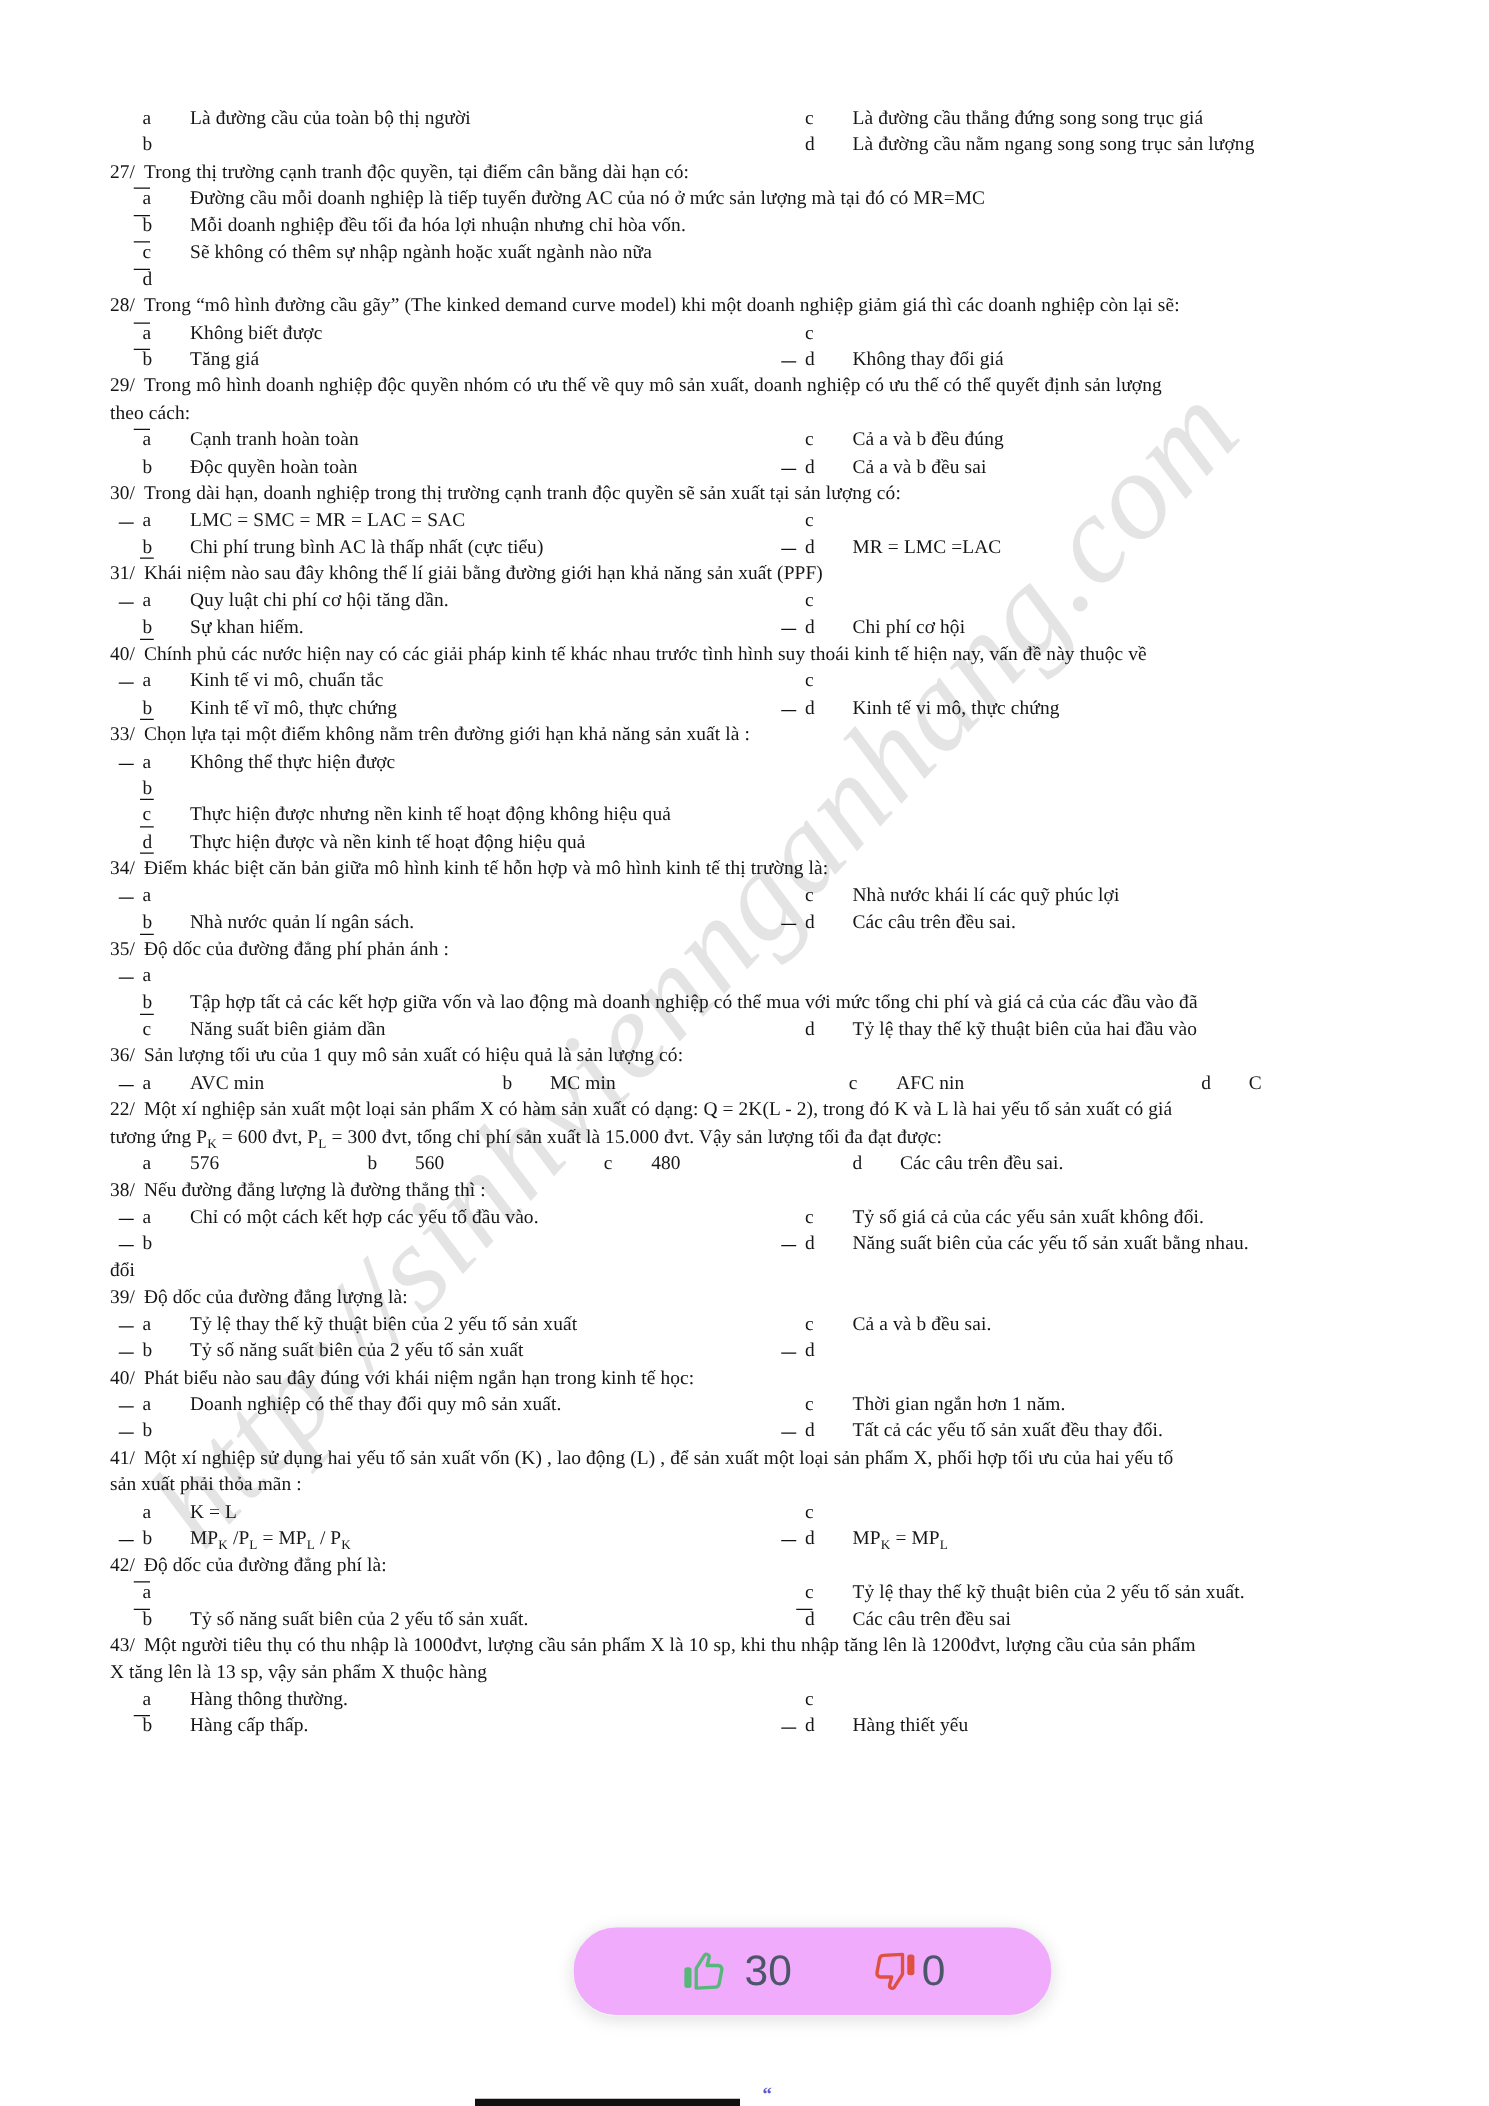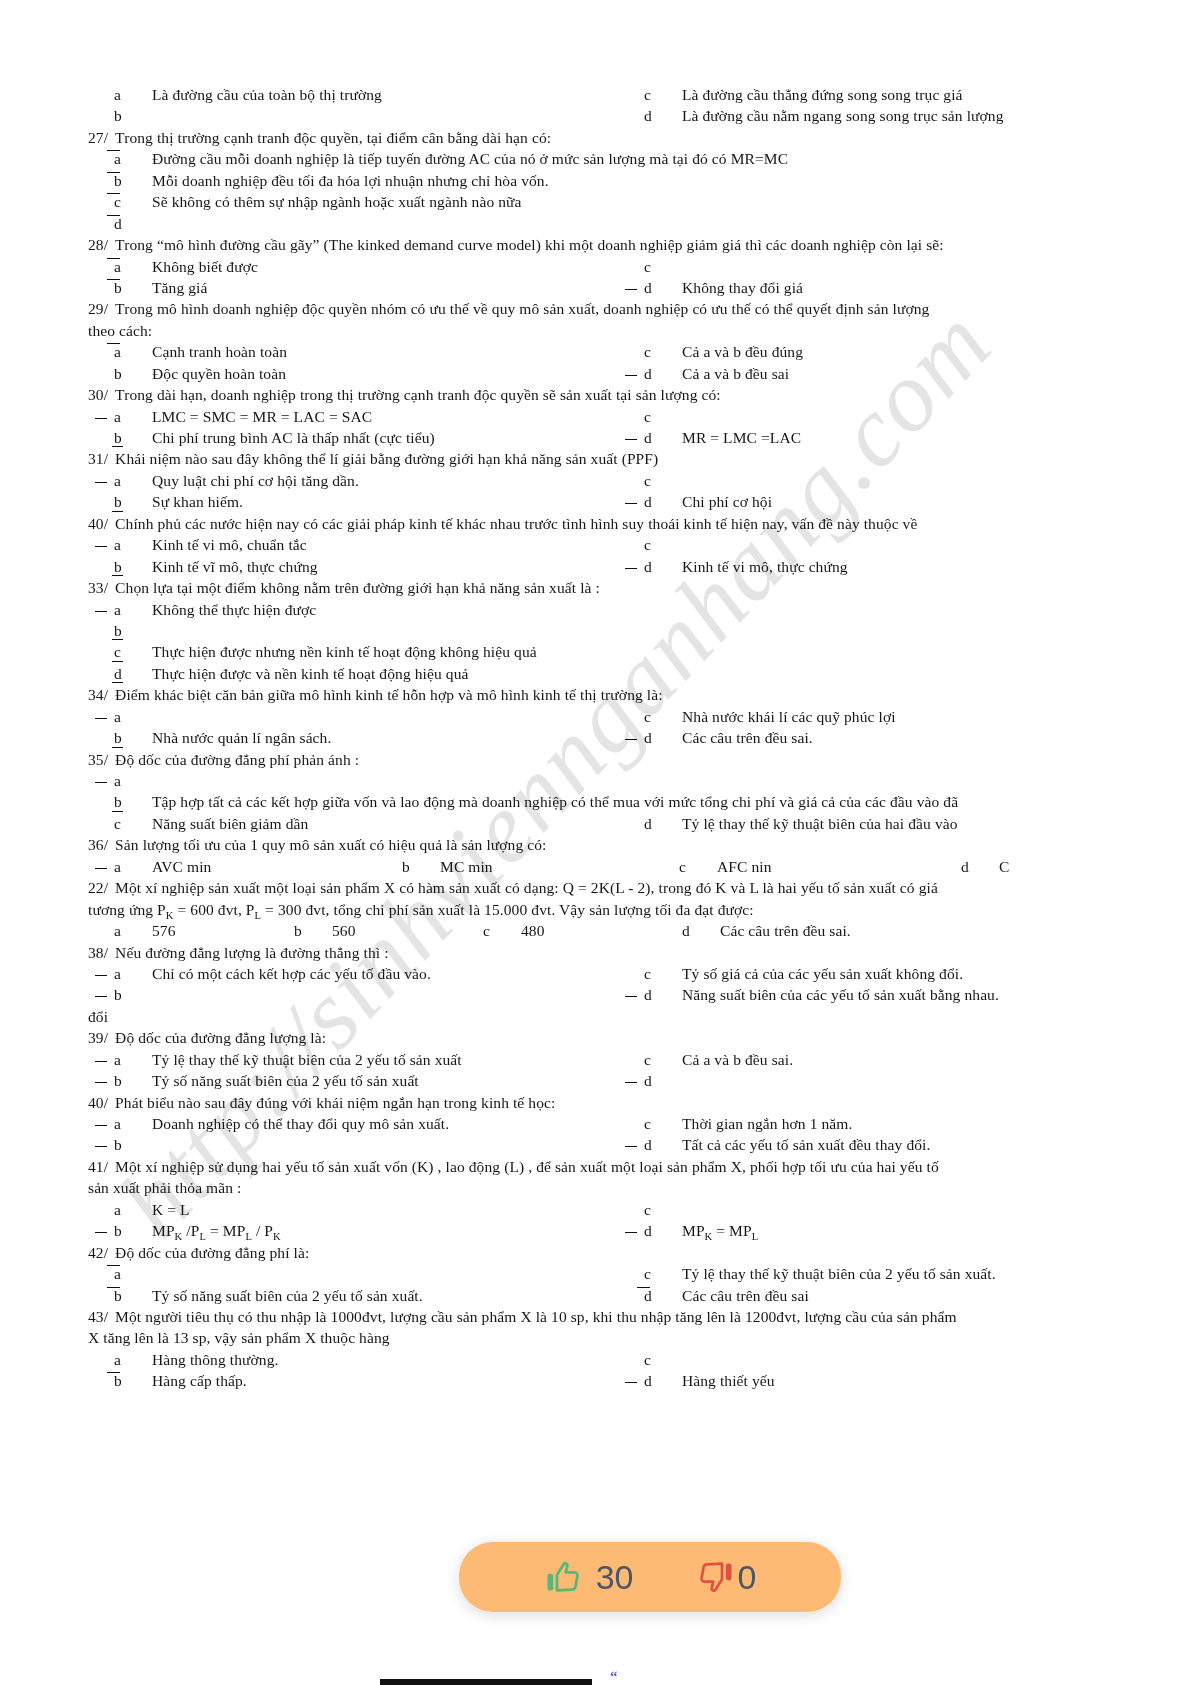--- a/index.html
+++ b/index.html
@@ -16,21 +16,21 @@
   .lead .qnum{margin-right:7px;}
   .opts{display:flex;padding-left:24px;}
   .cell{display:inline-flex;}
   .letter{display:inline-block;width:40px;position:relative;padding-left:2px;box-sizing:border-box;}
   sub{font-size:0.68em;}
   
   .m-o::before{content:"";position:absolute;left:-5px;top:2px;width:13px;border-top:1.7px solid #111;}
   .m-l::before{content:"";position:absolute;left:-17px;top:12px;width:12px;border-top:1.7px solid #111;}
   .m-u::after{content:"";position:absolute;left:0;bottom:1px;width:11px;border-bottom:1.7px solid #111;}
   
-  .vote-pill{position:absolute;left:458px;top:1541px;width:382px;height:70px;background:#fdba74;
+  .vote-pill{position:absolute;left:458px;top:1541px;width:382px;height:70px;background:#f0abfc;
              border:1px solid #f2f2f2;border-radius:35px;box-shadow:0 3px 14px rgba(0,0,0,0.13);
              display:flex;align-items:center;justify-content:center;z-index:2;
              font-family:"Liberation Sans","DejaVu Sans",sans-serif;}
   .vote{display:inline-flex;align-items:center;background:none;border:none;padding:0;cursor:pointer;}
   .vote .count{font-size:34px;color:#4b5668;}
   .vote.like{margin-right:64px;}
   .vote.like .count{margin-left:14px;}
   .vote.dislike .count{margin-left:2px;}
   
   .black-bar{position:absolute;left:380px;top:1679px;width:212px;height:6px;background:#111;z-index:2;}
@@ -42,21 +42,21 @@
 
 <div class="page">
 
   <div class="watermark">http://sinhviennganhang.com</div>
 
   <main class="content" id="questions-root">
       <div>
         <div class="line opts">
           <span class="cell" style="width: 530px;">
             <span class="letter">a</span>
-            <span>Là đường cầu của  toàn bộ thị trường</span>
+            <span>Là đường cầu của  toàn bộ thị người</span>
           </span>
           <span class="cell" style="flex: 1 1 0%;">
             <span class="letter">c</span>
             <span>Là đường cầu thẳng đứng song song trục giá</span>
           </span>
         </div>
         <div class="line opts">
           <span class="cell" style="width: 530px;">
             <span class="letter">b</span>
             <span></span>

